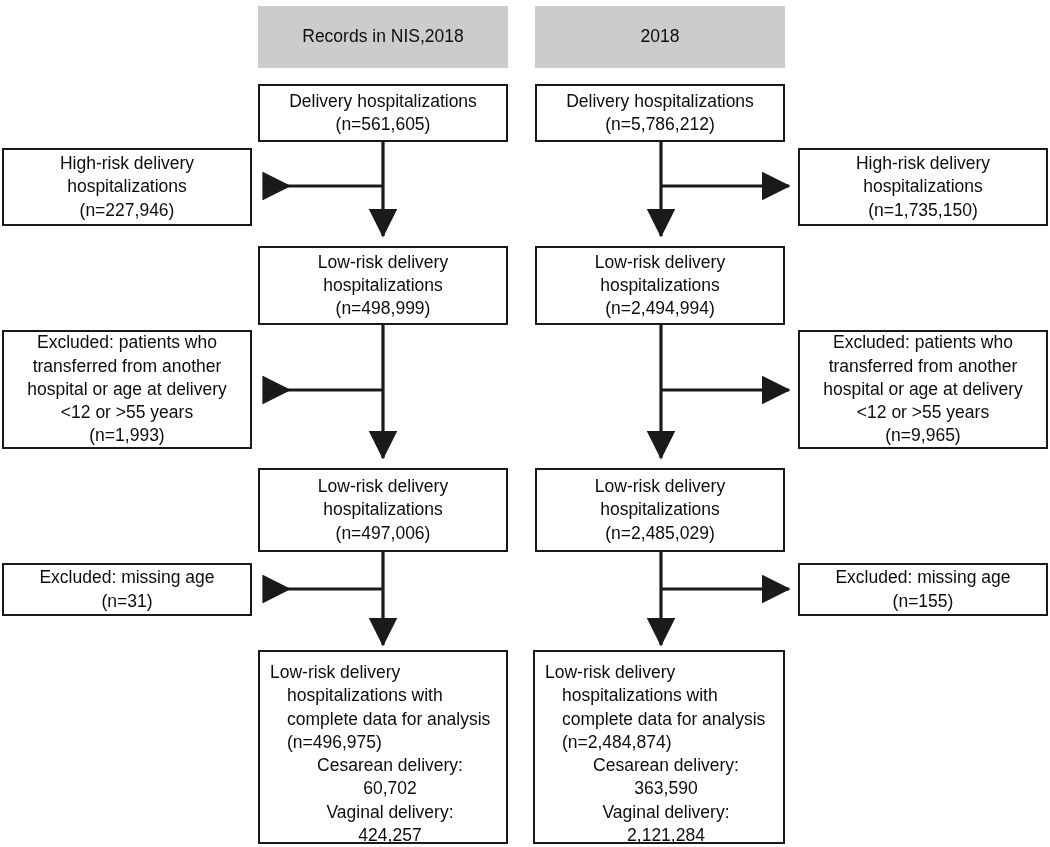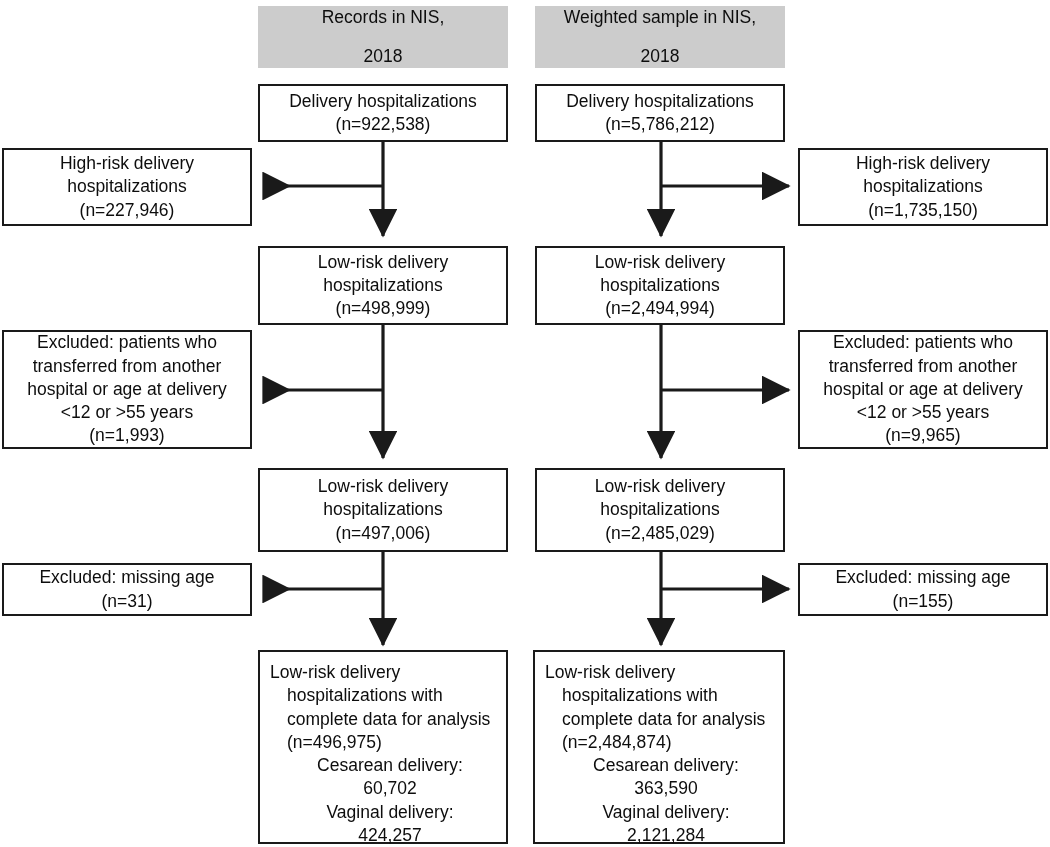--- a/index.html
+++ b/index.html
@@ -31,23 +31,23 @@
     color: #0d0d0d;
     text-align: center;
     padding: 3px 6px;
     z-index: 2;
   }
   .header-node {
     position: absolute;
     background: #cccccc;
     border: none;
     display: flex;
-    flex-direction: column;
+    flex-direction: row;
     align-items: center;
-    justify-content: space-between;
+    justify-content: center;
     font-size: 17.5px;
     line-height: 1.34;
     color: #0d0d0d;
     text-align: center;
     z-index: 2;
   }
   .node .ln, .header-node .ln { display: block; white-space: pre; }
   
   .terminal {
     align-items: center;
@@ -105,27 +105,26 @@
       <path d="M661,589 L789,589" marker-end="url(#arrR)"></path>
     </g>
   </svg>
 
   <div class="header-node" style="left:258px; top:6px; width:250px; height:62px;">
     <span class="ln">Records in NIS,</span>
     <span class="ln">2018</span>
   </div>
 
   <div class="header-node" style="left:535px; top:6px; width:250px; height:62px;">
-    <span class="ln">Weighted sample in NIS,</span>
     <span class="ln">2018</span>
   </div>
 
   <div class="node" style="left:258px; top:84px; width:250px; height:58px;">
     <span class="ln">Delivery hospitalizations</span>
-    <span class="ln">(n=922,538)</span>
+    <span class="ln">(n=561,605)</span>
   </div>
 
   <div class="node" style="left:2px; top:148px; width:250px; height:78px;">
     <span class="ln">High-risk delivery</span>
     <span class="ln">hospitalizations</span>
     <span class="ln">(n=227,946)</span>
   </div>
 
   <div class="node" style="left:258px; top:246px; width:250px; height:79px;">
     <span class="ln">Low-risk delivery</span>

